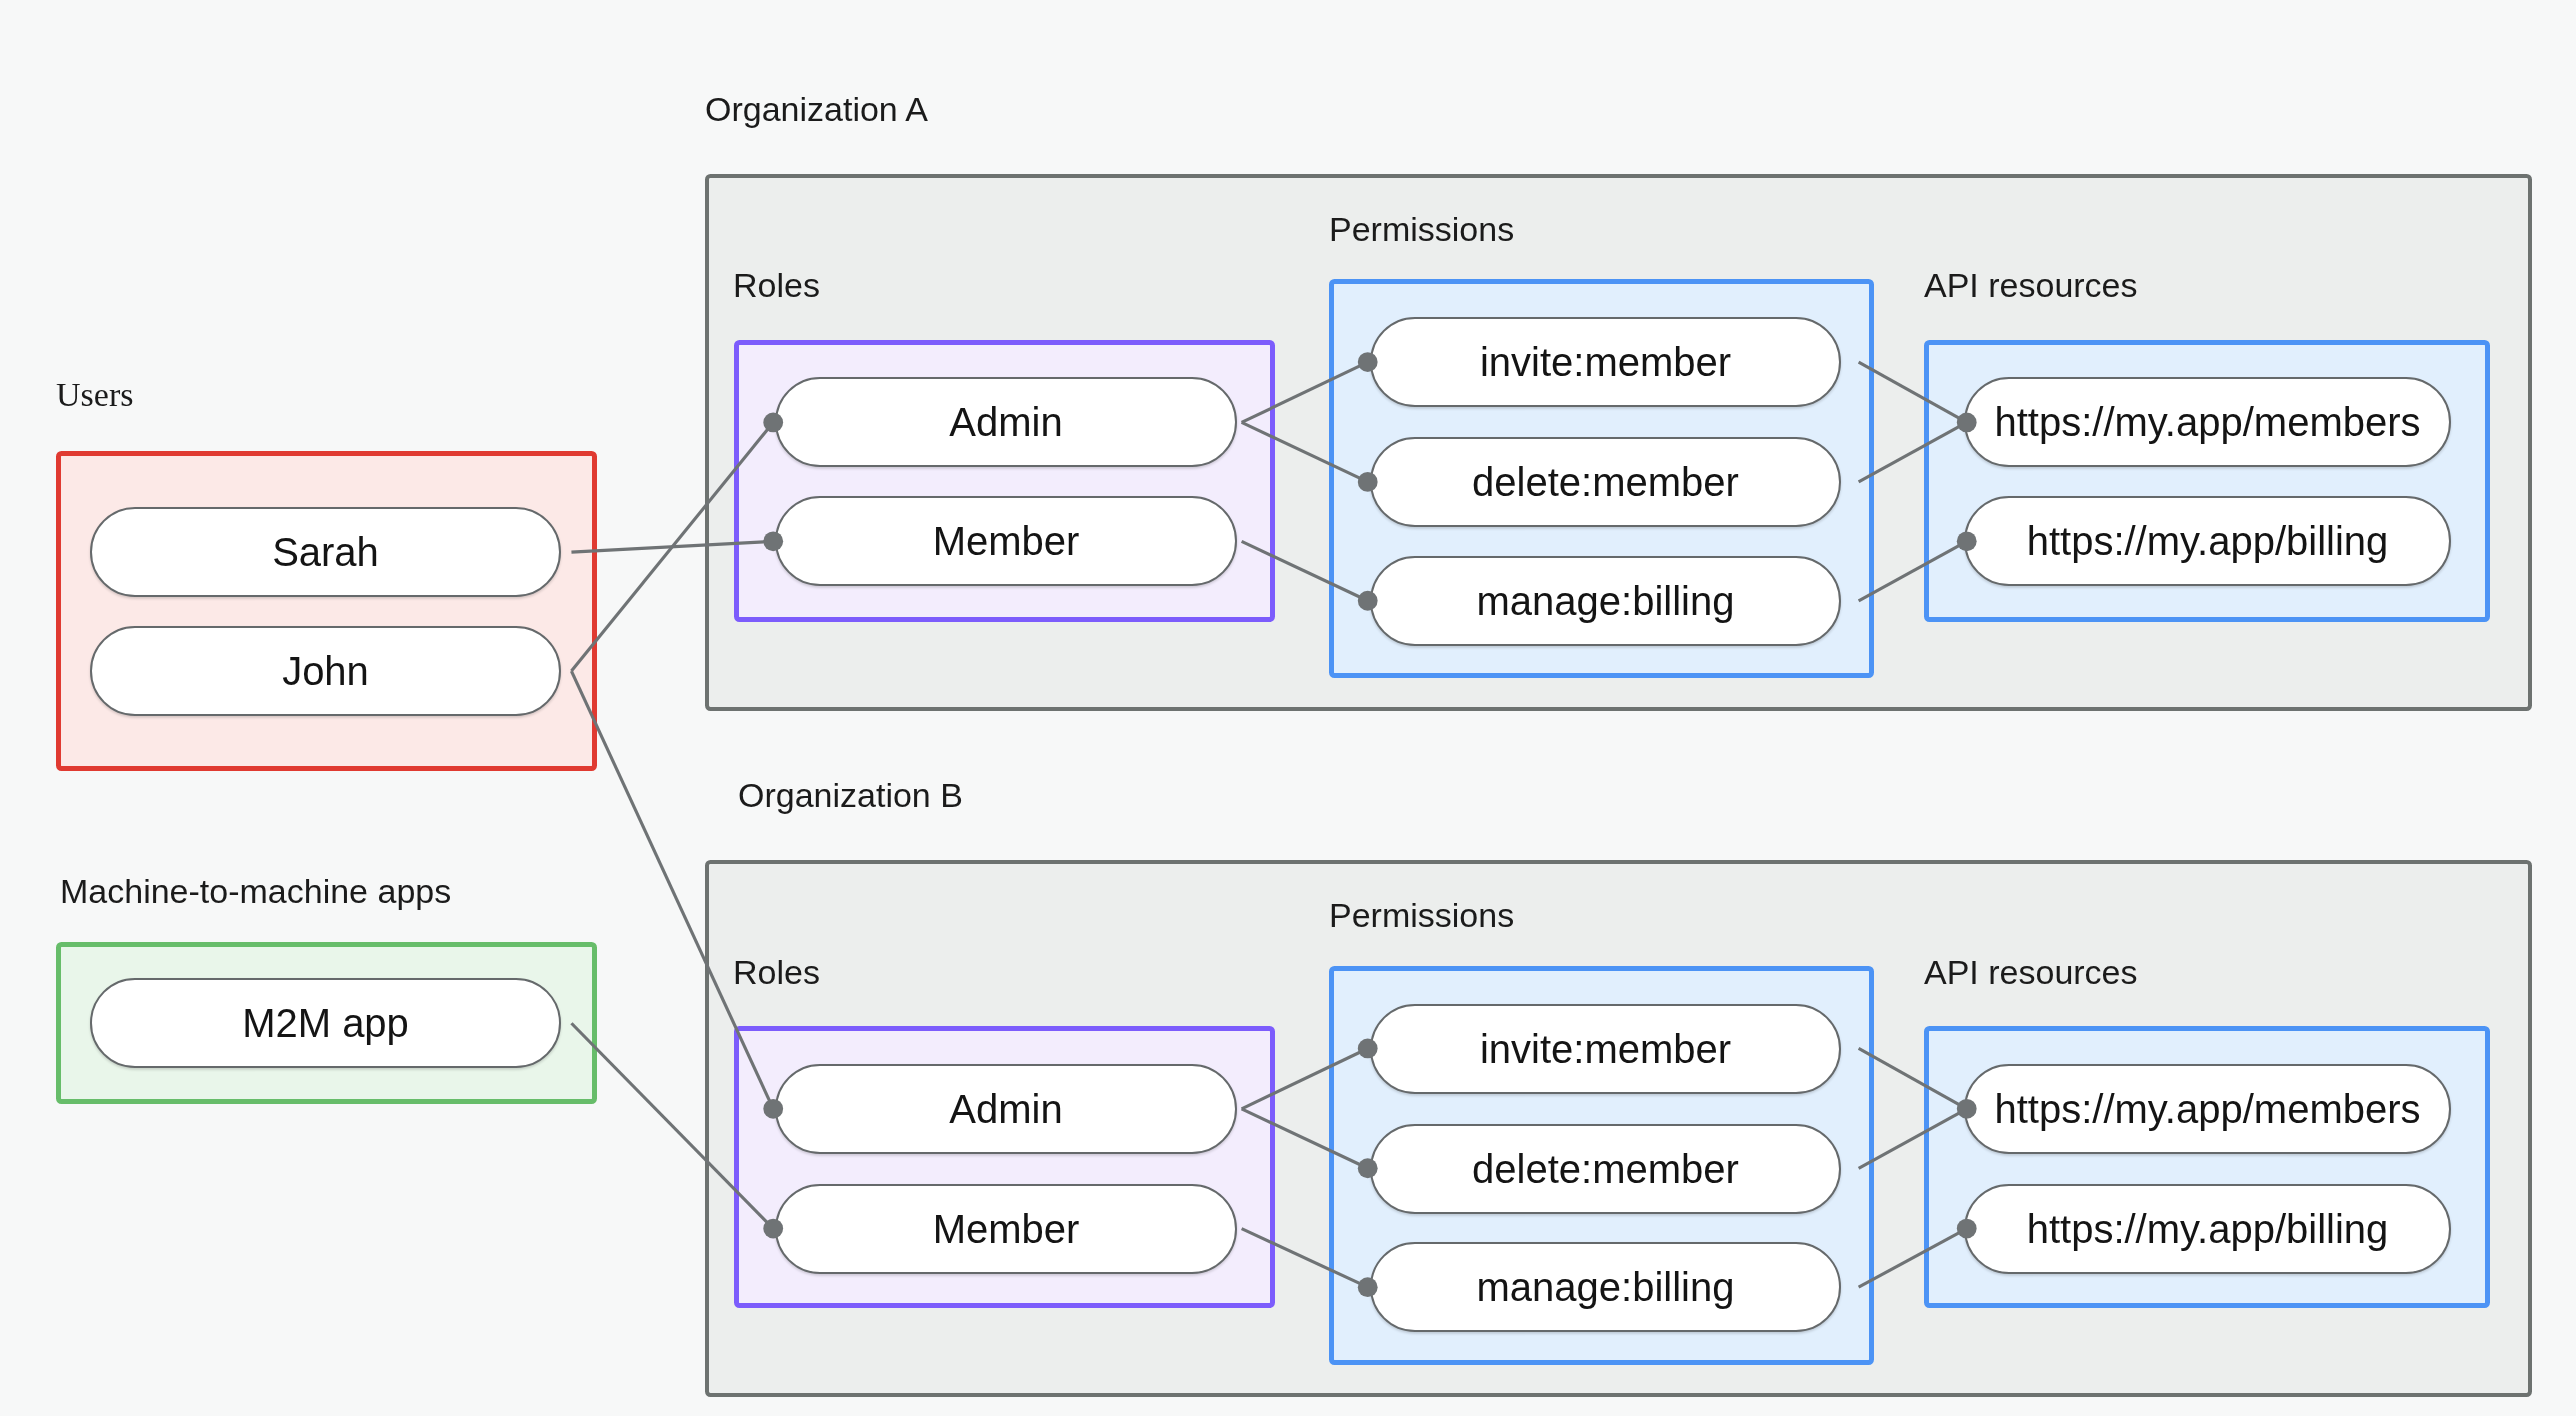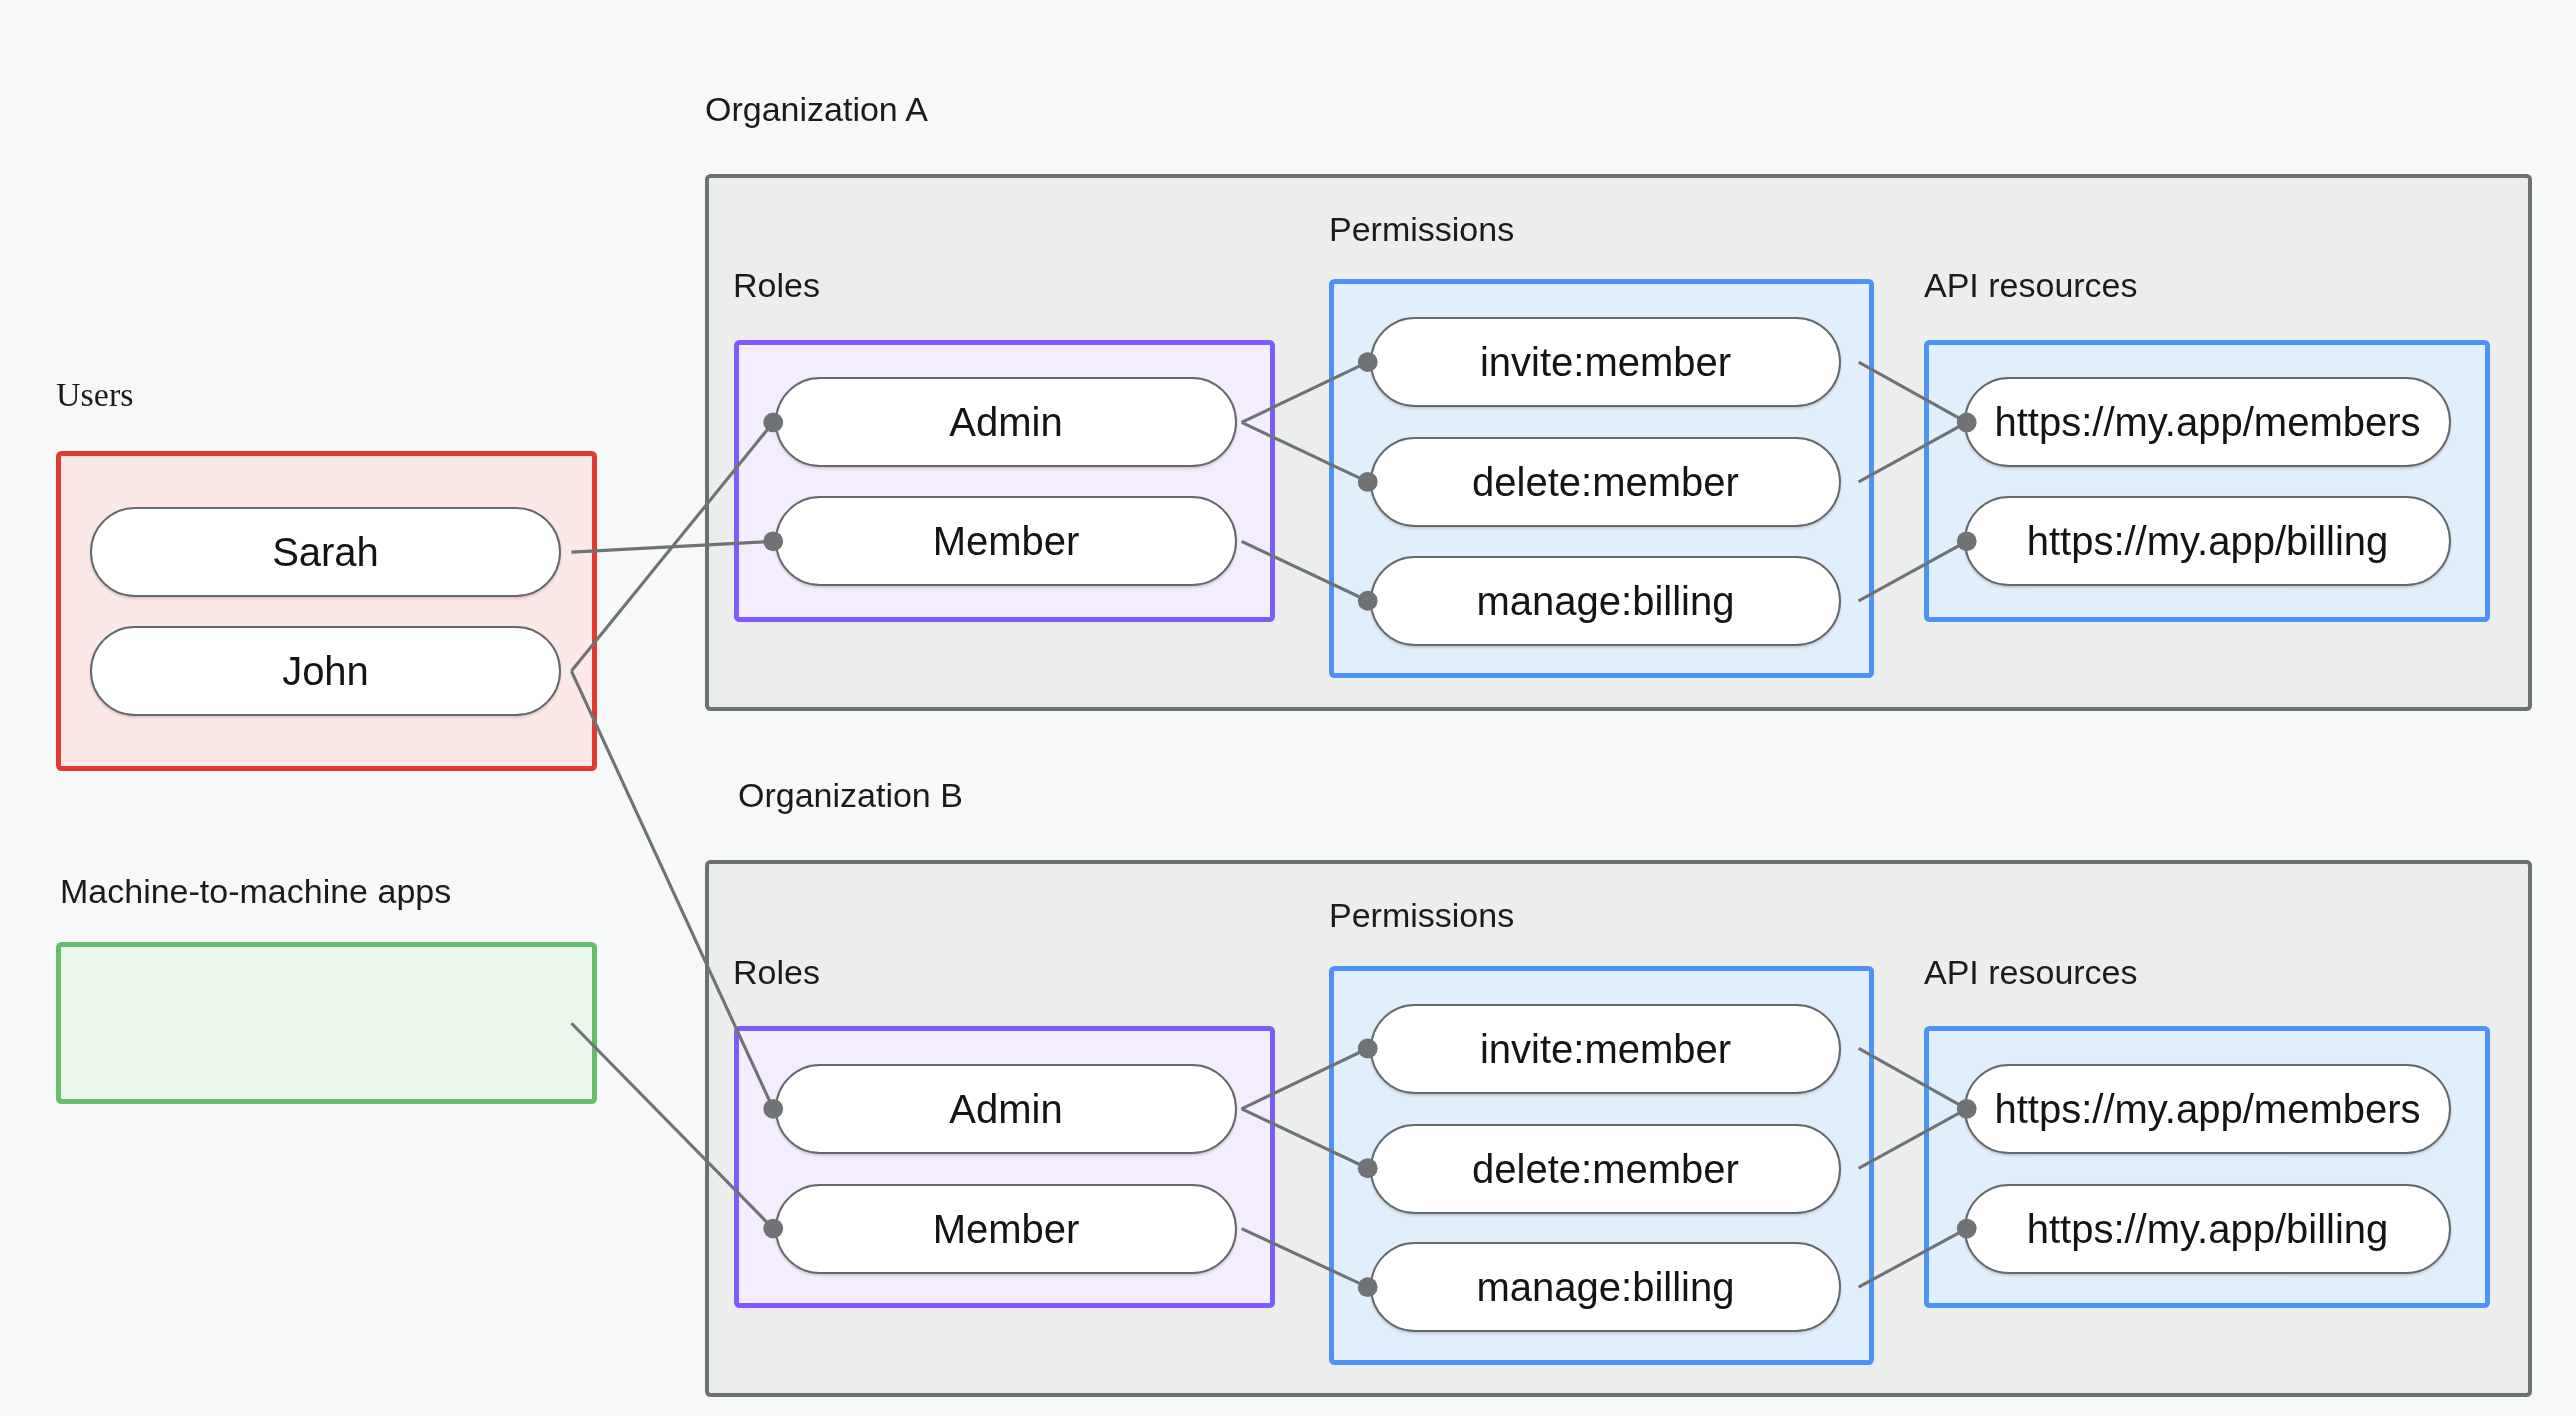--- a/index.html
+++ b/index.html
@@ -199,15 +199,16 @@
 
   <div class="box users" style="left:56px; top:415px; width:541px; height:320px;"></div>
 
   <div class="pill" style="left:90px; top:471px; width:471px; height:90px;">Sarah</div>
   <div class="pill" style="left:90px; top:590px; width:471px; height:90px;">John</div>
 
   <div class="group-label" style="left:60px; top:838px;">Machine-to-machine apps</div>
 
   <div class="box m2m" style="left:56px; top:906px; width:541px; height:162px;"></div>
 
+  <div class="pill" style="left:90px; top:942px; width:471px; height:90px;">M2M app</div>
 
 </div>
 
 
 </body></html>

